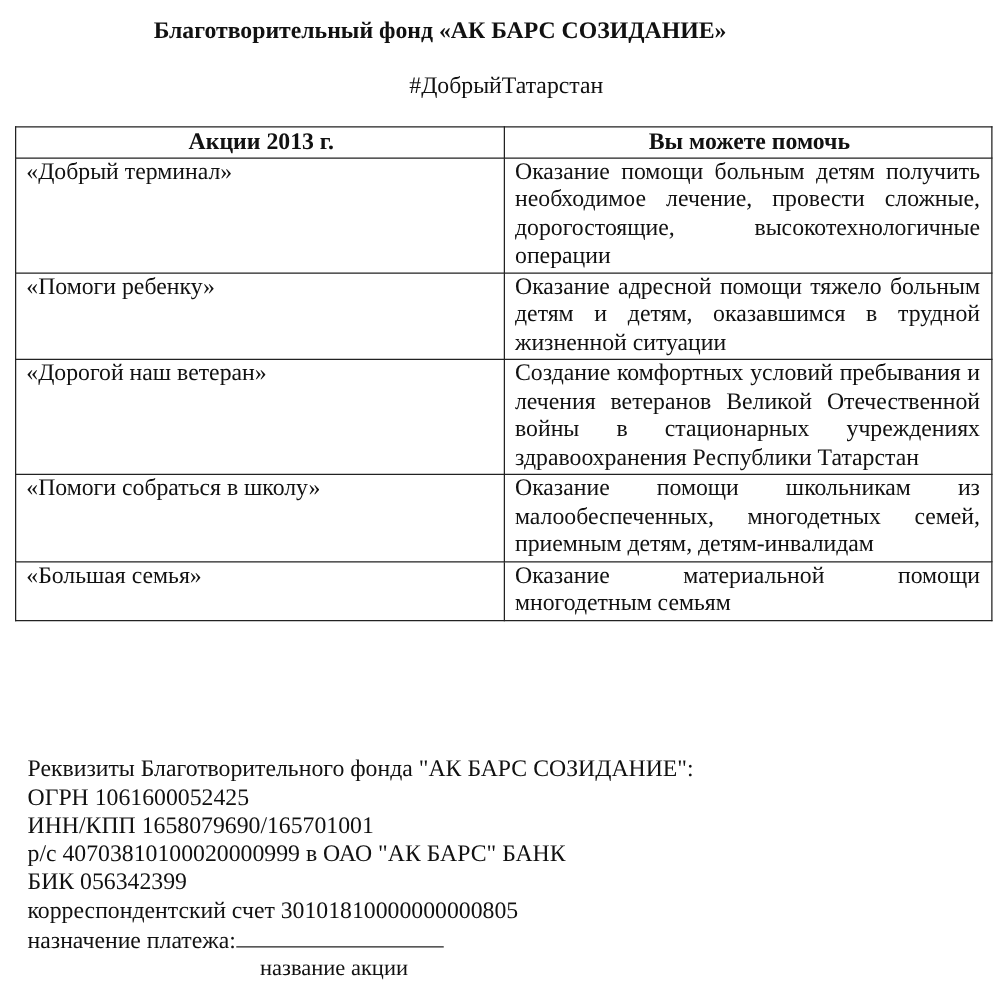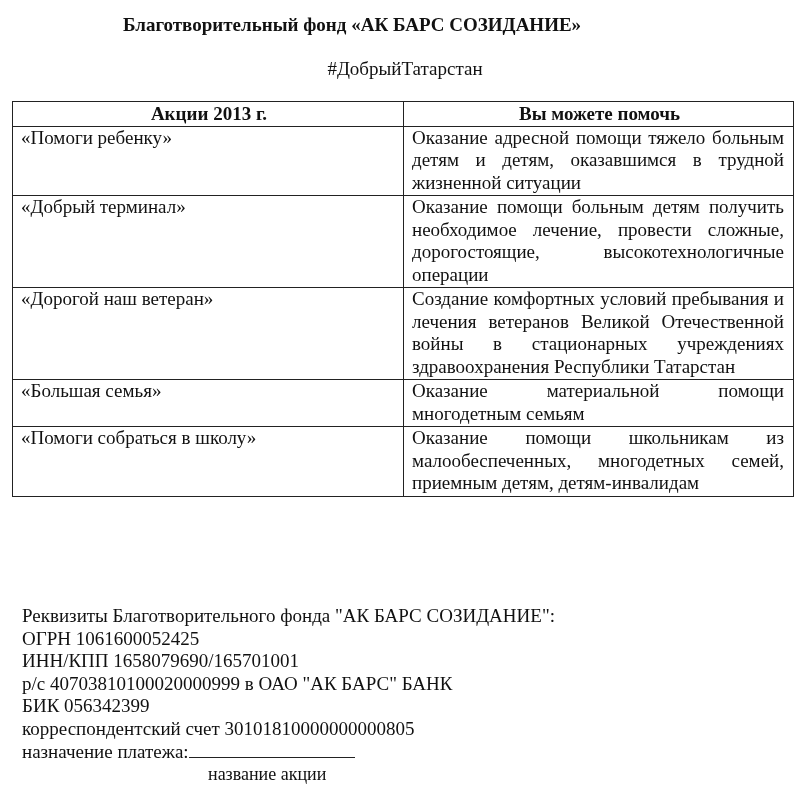--- a/index.html
+++ b/index.html
@@ -104,38 +104,38 @@
       <col class="c2">
     </colgroup>
   <thead>
     <tr>
       <th>Акции 2013 г.</th>
       <th>Вы можете помочь</th>
     </tr>
   </thead>
   <tbody>
     <tr class="body-row">
+      <td>«Добрый терминал»</td>
+      <td class="desc">Оказание помощи больным детям получить необходимое лечение, провести сложные, дорогостоящие, высокотехнологичные операции</td>
+    </tr>
+    <tr class="body-row">
       <td>«Помоги ребенку»</td>
       <td class="desc">Оказание адресной помощи тяжело больным детям и детям, оказавшимся в трудной жизненной ситуации</td>
-    </tr>
-    <tr class="body-row">
-      <td>«Добрый терминал»</td>
-      <td class="desc">Оказание помощи больным детям получить необходимое лечение, провести сложные, дорогостоящие, высокотехнологичные операции</td>
     </tr>
     <tr class="body-row">
       <td>«Дорогой наш ветеран»</td>
       <td class="desc">Создание комфортных условий пребывания и лечения ветеранов Великой Отечественной войны в стационарных учреждениях здравоохранения Республики Татарстан</td>
     </tr>
     <tr class="body-row">
+      <td>«Помоги собраться в школу»</td>
+      <td class="desc">Оказание помощи школьникам из малообеспеченных, многодетных семей, приемным детям, детям-инвалидам</td>
+    </tr>
+    <tr class="body-row">
       <td>«Большая семья»</td>
       <td class="desc">Оказание материальной помощи многодетным семьям</td>
-    </tr>
-    <tr class="body-row">
-      <td>«Помоги собраться в школу»</td>
-      <td class="desc">Оказание помощи школьникам из малообеспеченных, многодетных семей, приемным детям, детям-инвалидам</td>
     </tr>
   </tbody>
 </table>
 
 <div class="requisites">
   <div class="line">Реквизиты Благотворительного фонда "АК БАРС СОЗИДАНИЕ":</div>
   <div class="line">ОГРН 1061600052425</div>
   <div class="line">ИНН/КПП 1658079690/165701001</div>
   <div class="line">р/с 40703810100020000999 в ОАО "АК БАРС" БАНК</div>
   <div class="line">БИК 056342399</div>

